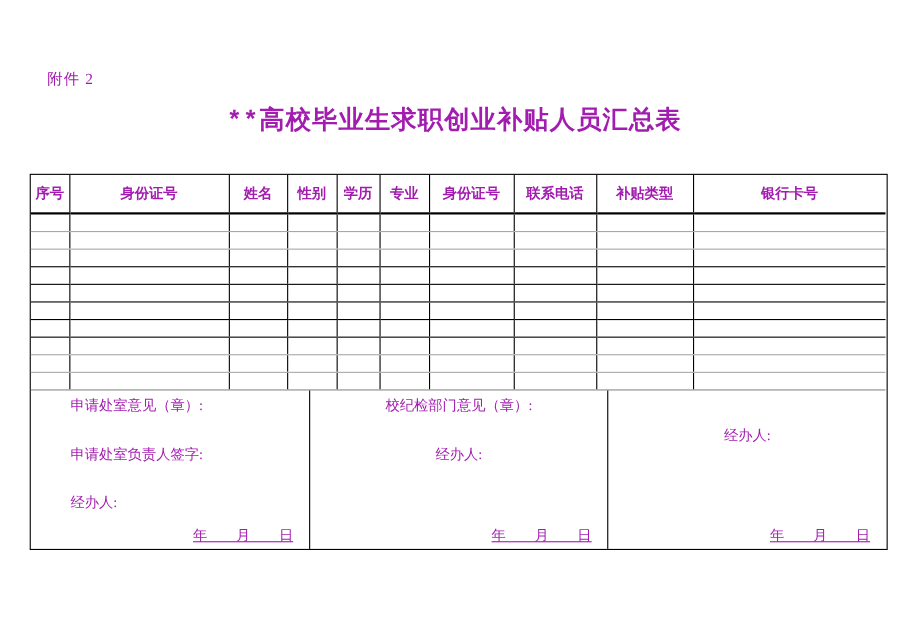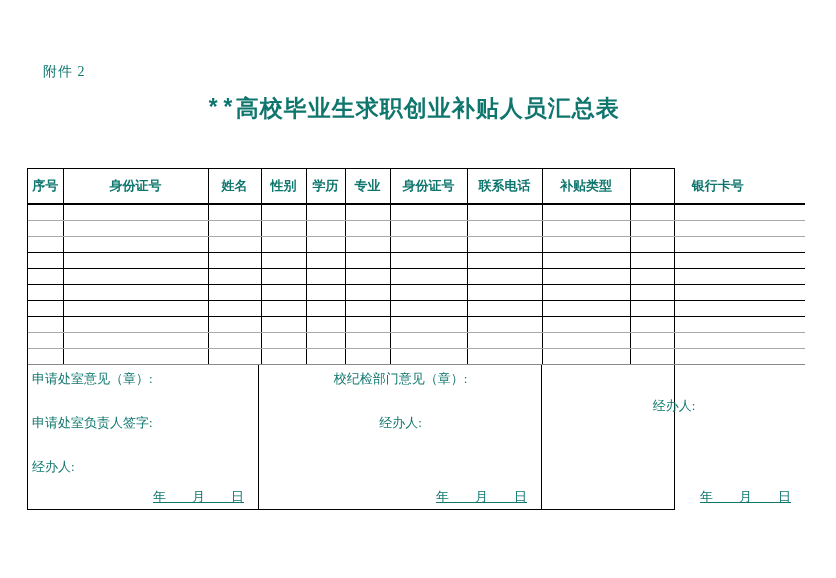--- a/index.html
+++ b/index.html
@@ -1,21 +1,21 @@
 <!DOCTYPE html>
 <html><head>
 <meta charset="utf-8">
 <style>
   html, body { margin: 0; padding: 0; background: #ffffff; }
   .page {
     position: relative;
     width: 836px;
     height: 578px;
     background: #ffffff;
-    color: #0f766e;
+    color: #a21caf;
     font-family: "Liberation Serif", "DejaVu Serif", serif;
     overflow: hidden;
   }
   .attachment {
     position: absolute;
     left: 43px;
     top: 63px;
     font-size: 14px;
     letter-spacing: 1px;
   }
@@ -26,22 +26,22 @@
     width: 826px;
     text-align: center;
     font-size: 23px;
     font-weight: bold;
     font-family: Liberation Mono, monospace;
     letter-spacing: 1px;
   }
   .form {
     position: absolute;
     left: 27px;
-    top: 168px;
-    width: 648px;
+    top: 158px;
+    width: 780px;
     height: 342px;
     box-sizing: border-box;
     border: 1.5px solid #000;
   }
   table.grid {
     width: 777px;
     border-collapse: collapse;
     table-layout: fixed;
   }
   table.grid th {
@@ -79,21 +79,21 @@
   }
   .sign-box {
     box-sizing: border-box;
     position: relative;
     padding: 5px 3px 0 4px;
     line-height: 17px;
     white-space: nowrap;
     overflow: hidden;
   }
   .sign-box + .sign-box { border-left: 1px solid #000; text-align: center; }
-  .sign-box-1 { width: 230px; }
+  .sign-box-1 { width: 230px; margin-left: 32px; }
   .sign-box-2 { width: 283px; }
   .sign-box-3 { width: 264px; }
   .sign-line2 { margin-top: 27px; }
   .sign-line3 { margin-top: 27px; }
   .sign-date {
     position: absolute;
     right: 14px;
     bottom: 4px;
     text-decoration: underline;
   }

